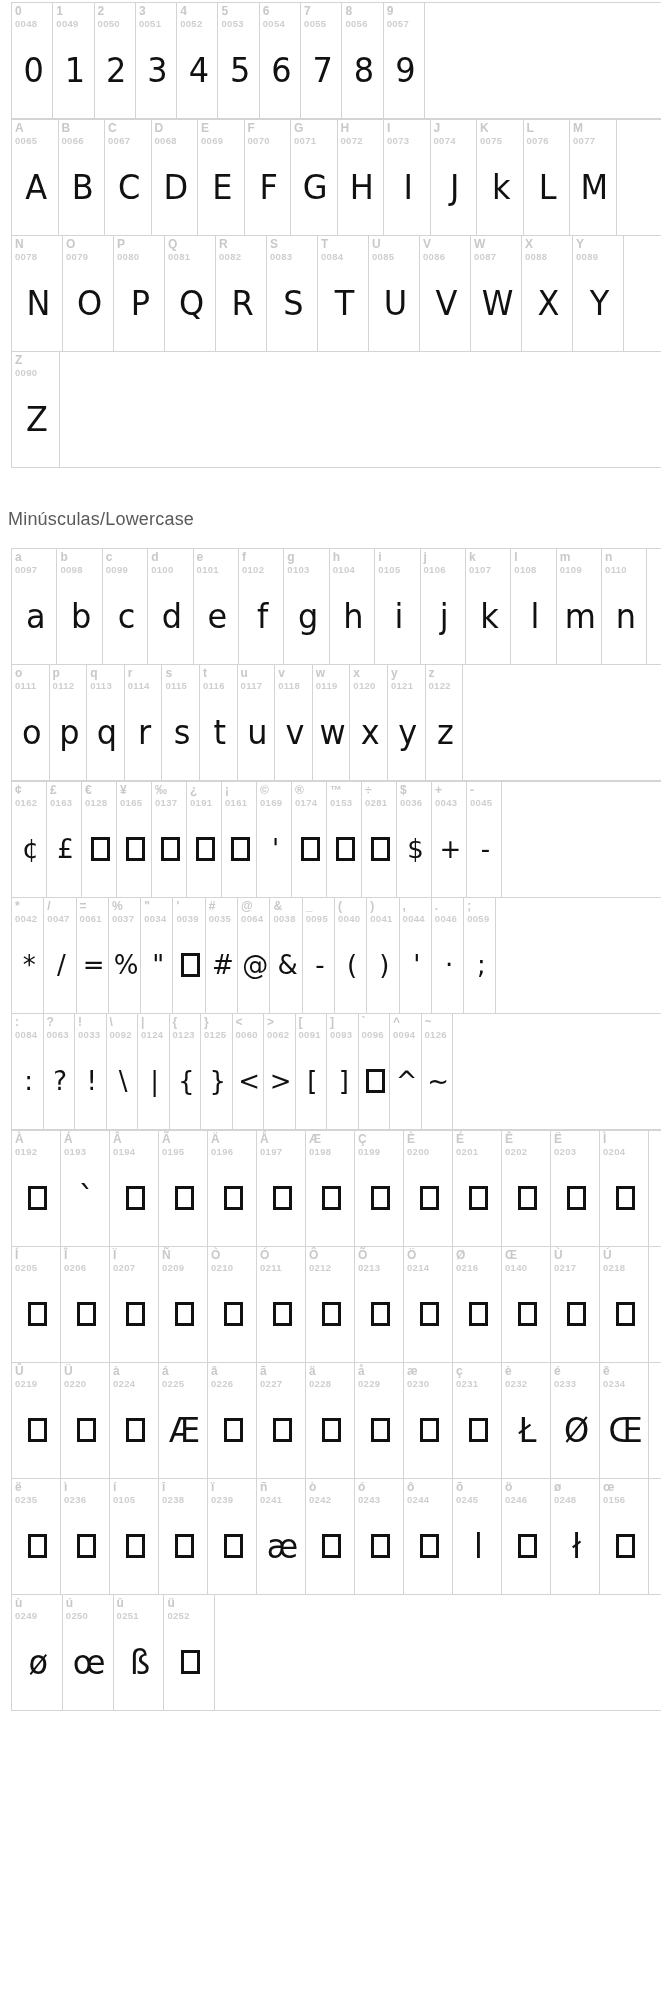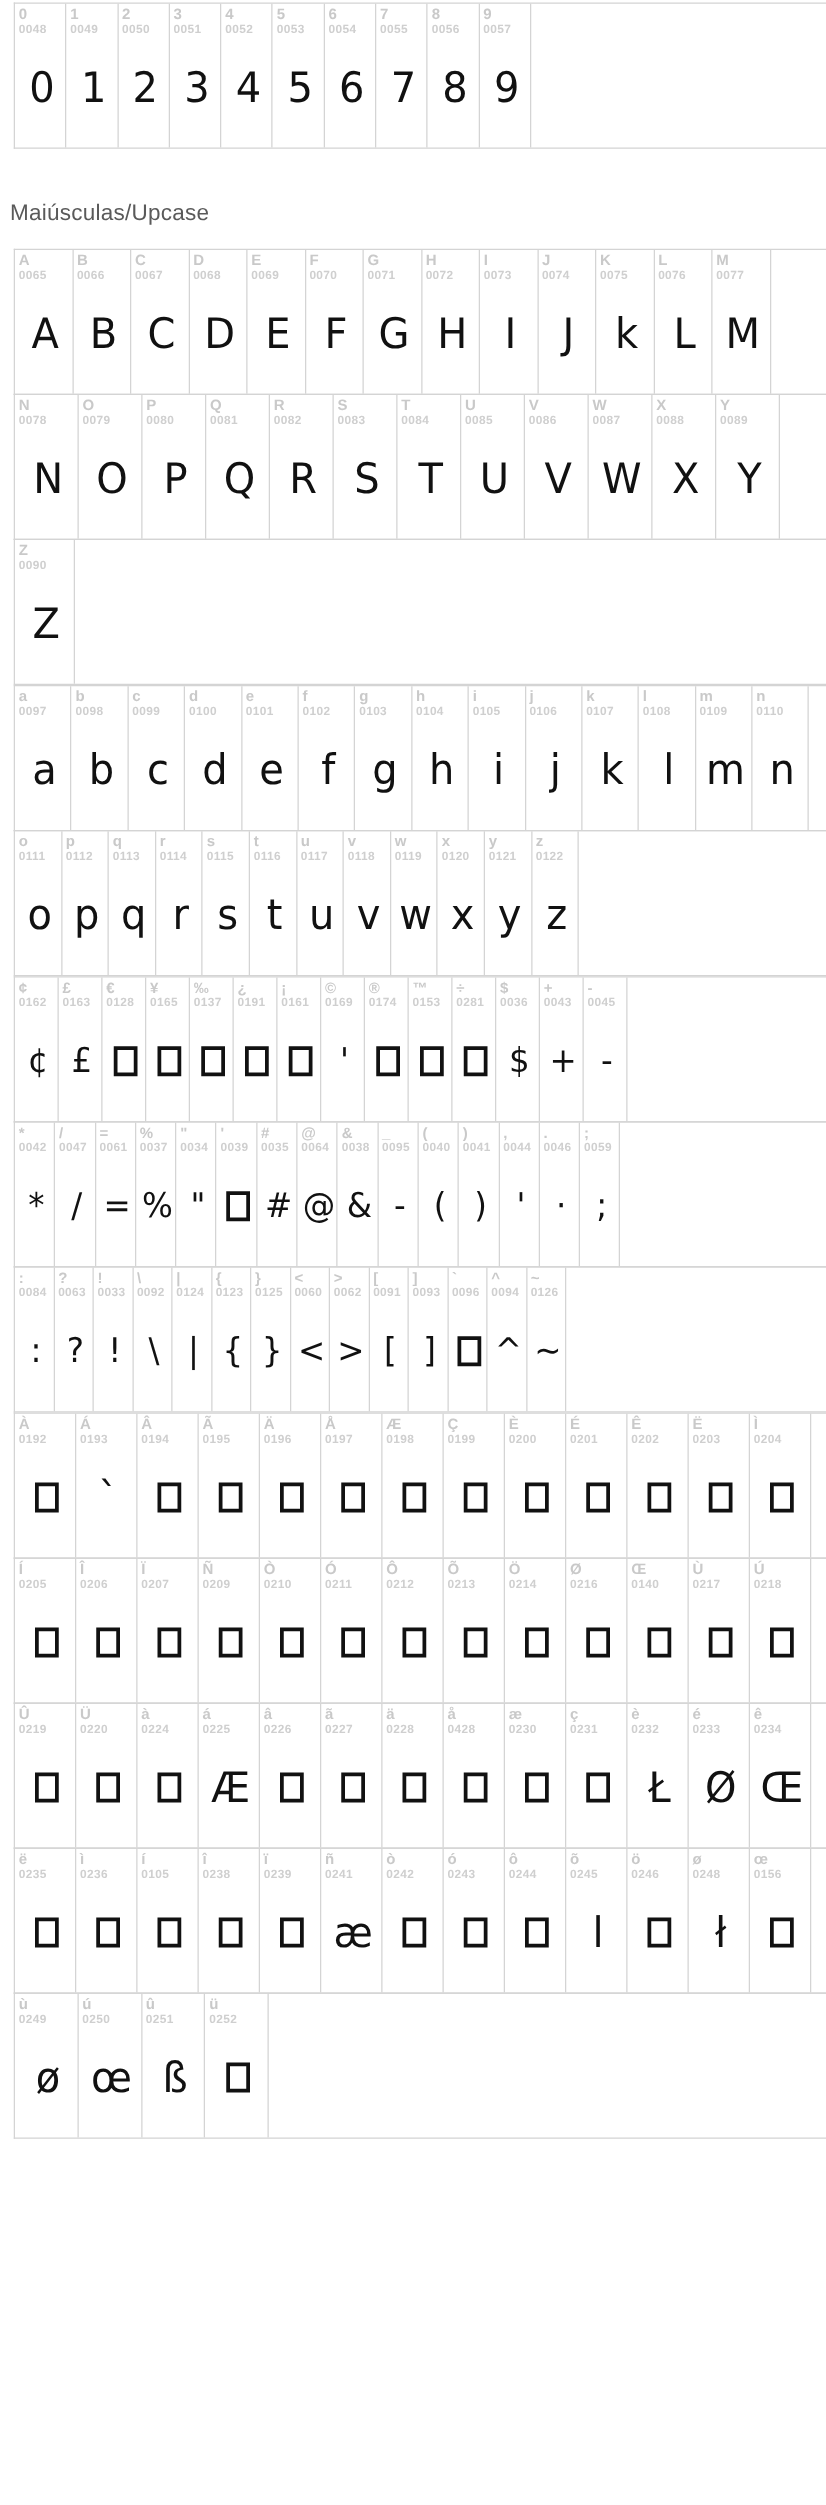--- a/index.html
+++ b/index.html
@@ -148,21 +148,20 @@
             </div>
             <div class="glyph-area">
               <span class="glyph">9</span>
             </div>
           </div>
         </div>
       </div>
   </section>
 
   <section>
-    <h2 class="section-title">Maiúsculas/Upcase</h2>
     <div>
         <div class="grid-row">
           <div class="cell" style="width: 46.5px;">
             <div class="meta">
               <div class="ch">A</div>
               <div class="code">0065</div>
             </div>
             <div class="glyph-area">
               <span class="glyph">A</span>
             </div>
@@ -394,20 +393,21 @@
             </div>
             <div class="glyph-area">
               <span class="glyph">Z</span>
             </div>
           </div>
         </div>
       </div>
   </section>
 
   <section>
+    <h2 class="section-title">Minúsculas/Lowercase</h2>
     <div>
         <div class="grid-row">
           <div class="cell" style="width: 45.4px;">
             <div class="meta">
               <div class="ch">a</div>
               <div class="code">0097</div>
             </div>
             <div class="glyph-area">
               <span class="glyph">a</span>
             </div>
@@ -1341,21 +1341,21 @@
               <div class="ch">ä</div>
               <div class="code">0228</div>
             </div>
             <div class="glyph-area">
               <span class="box"></span>
             </div>
           </div>
           <div class="cell" style="width: 49px;">
             <div class="meta">
               <div class="ch">å</div>
-              <div class="code">0428</div>
+              <div class="code">0229</div>
             </div>
             <div class="glyph-area">
               <span class="box"></span>
             </div>
           </div>
           <div class="cell" style="width: 49px;">
             <div class="meta">
               <div class="ch">æ</div>
               <div class="code">0230</div>
             </div>

